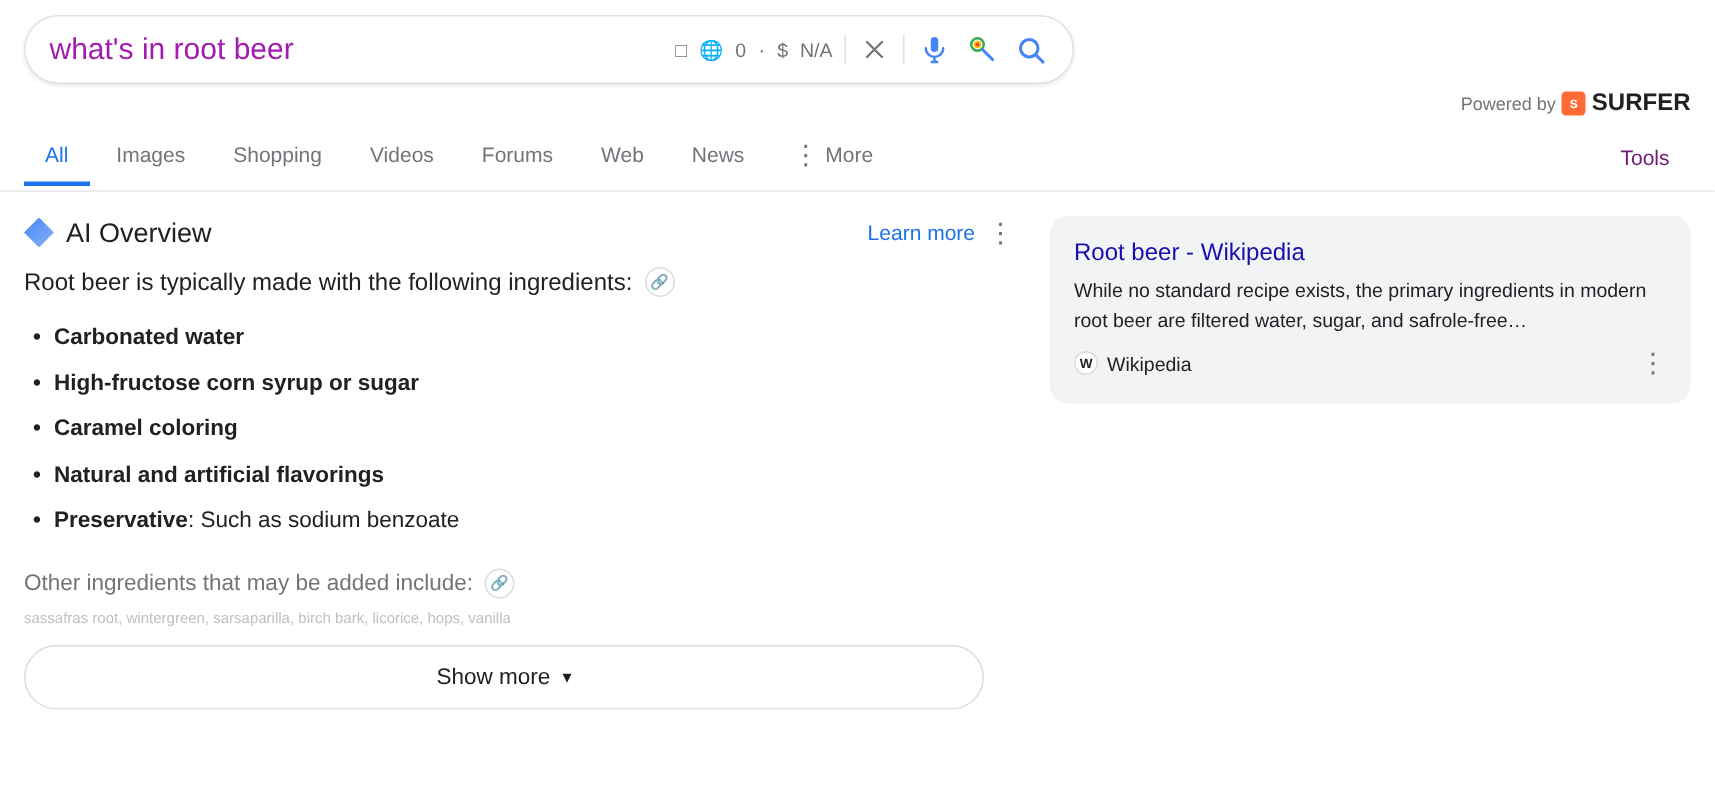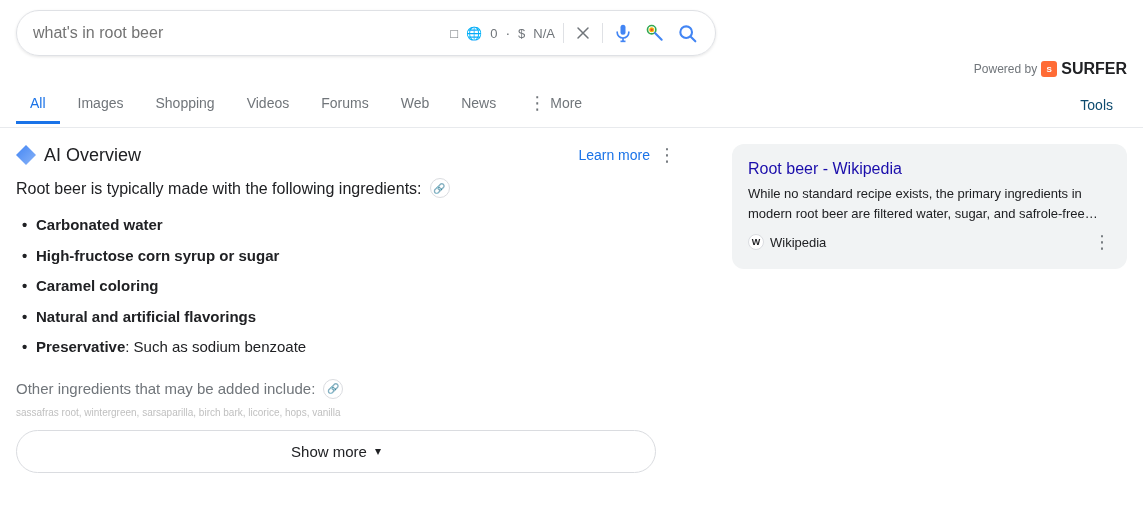--- a/index.html
+++ b/index.html
@@ -18,22 +18,22 @@
       border: 1px solid #dfe1e5;
       border-radius: 24px;
       padding: 8px 16px;
       width: 700px;
       height: 46px;
       box-shadow: 0 1px 3px rgba(0,0,0,0.1);
       gap: 8px;
     }
     .search-input-text {
       flex: 1;
-      font-size: 16px;
-      color: #737373;
+      font-size: 20px;
+      color: #a21caf;
       border: none;
       outline: none;
     }
     .search-bar-icons {
       display: flex;
       align-items: center;
       gap: 8px;
     }
     .search-bar-divider {
       width: 1px;
@@ -106,21 +106,21 @@
     }
     .nav-tab.active {
       color: #1a73e8;
       border-bottom: 3px solid #1a73e8;
       font-weight: 500;
     }
     .nav-tools {
       margin-left: auto;
       padding: 10px 14px;
       font-size: 14px;
-      color: #0c4a6e;
+      color: #701a75;
       cursor: pointer;
     }
     .nav-tab-more { display: flex; align-items: center; gap: 2px; }
 
     
     .main-content {
       display: flex;
       padding: 16px 16px 0 16px;
       gap: 24px;
     }
@@ -251,21 +251,20 @@
 
     
     .right-panel {
       flex: 1;
     }
     .result-card {
       background: #f1f3f4;
       border-radius: 12px;
       padding: 16px;
       margin-bottom: 12px;
-      margin-left: 32px;
     }
     .result-title {
       font-size: 16px;
       font-weight: 500;
       color: #1a0dab;
       margin-bottom: 6px;
       cursor: pointer;
       text-decoration: none;
       display: block;
     }

